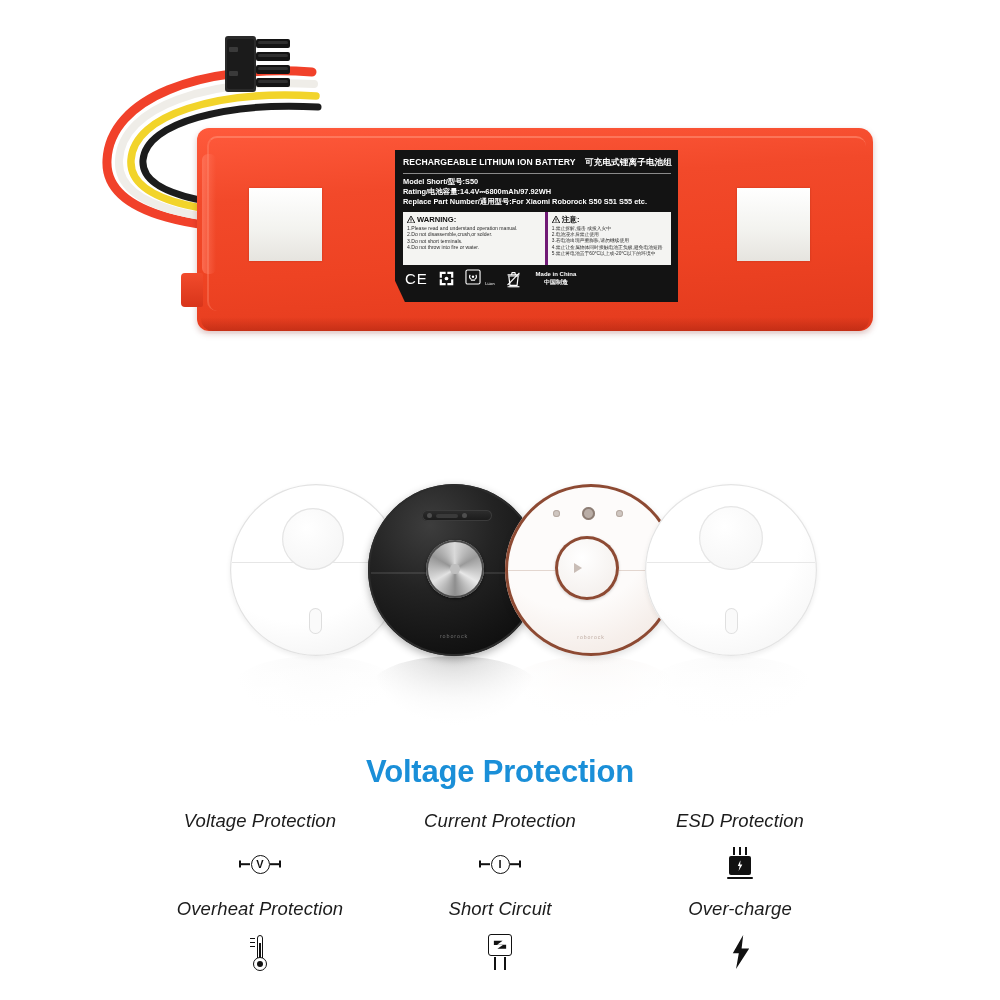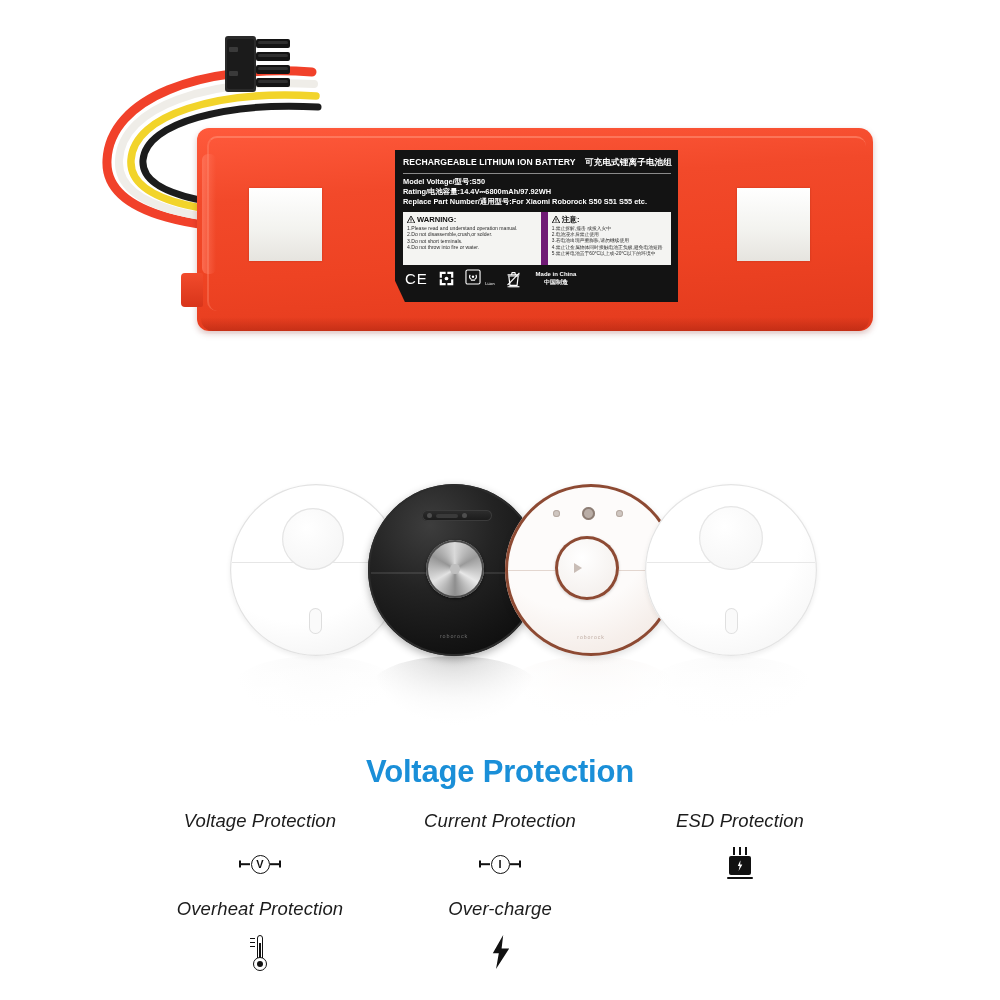--- a/index.html
+++ b/index.html
@@ -115,21 +115,21 @@
     white-space: nowrap;
   }
   #warn-wrap {
     margin: 4px 7px 0 8px;
     background: #f4f4f2;
     color: #111111;
     height: 53px;
     display: flex;
   }
   .warn-col { padding: 3px 4px 0 4px; box-sizing: border-box; }
-  .warn-col.left  { width: 54%; border-right: 7px solid #701a75; }
+  .warn-col.left  { width: 54%; border-right: 3px solid #701a75; }
   .warn-col.right { width: 46%; }
   .warn-head {
     font-size: 7.6px;
     font-weight: bold;
     display: flex;
     align-items: center;
     gap: 2px;
     margin-bottom: 1px;
   }
   .warn-item {
@@ -447,21 +447,21 @@
     <div id="battery-inner-lip"></div>
     <div class="contact-pad" id="pad-left"></div>
     <div class="contact-pad" id="pad-right"></div>
 
     <div id="spec-label">
       <div id="label-title">
         <span>RECHARGEABLE LITHIUM ION BATTERY</span>
         <span class="cn">可充电式锂离子电池组</span>
       </div>
       <div id="label-rule"></div>
-      <div class="spec-line">Model Voltage/型号:S50</div>
+      <div class="spec-line">Model Short/型号:S50</div>
       <div class="spec-line">Rating/电池容量:14.4V⎓6800mAh/97.92WH</div>
       <div class="spec-line">Replace Part Number/通用型号:For Xiaomi Roborock S50 S51 S55 etc.</div>
 
       <div id="warn-wrap">
         <div class="warn-col left">
           <div class="warn-head">
             <svg width="8" height="7" viewBox="0 0 10 9">
               <path d="M5 0 L10 9 L0 9 Z" fill="none" stroke="#111" stroke-width="1.2"></path>
               <rect x="4.4" y="3.2" width="1.2" height="3" fill="#111"></rect>
               <rect x="4.4" y="7" width="1.2" height="1.1" fill="#111"></rect>
@@ -641,20 +641,30 @@
           <span class="tick t1"></span>
           <span class="tick t2"></span>
           <span class="tick t3"></span>
           <span class="stem"></span>
           <span class="fill"></span>
           <span class="bulb"></span>
         </div>
       </div>
     </div>
 
+    <div class="prot-cell">
+      <div class="prot-label">Short Circuit</div>
+      <div class="prot-icon">
+        <div class="fuse">
+          <span class="body"></span>
+          <span class="leg l"></span>
+          <span class="leg r"></span>
+        </div>
+      </div>
+    </div>
 
     <div class="prot-cell">
       <div class="prot-label">Over-charge</div>
       <div class="prot-icon">
         <div class="bolt"></div>
       </div>
     </div>
 
   </div>
 </div>

